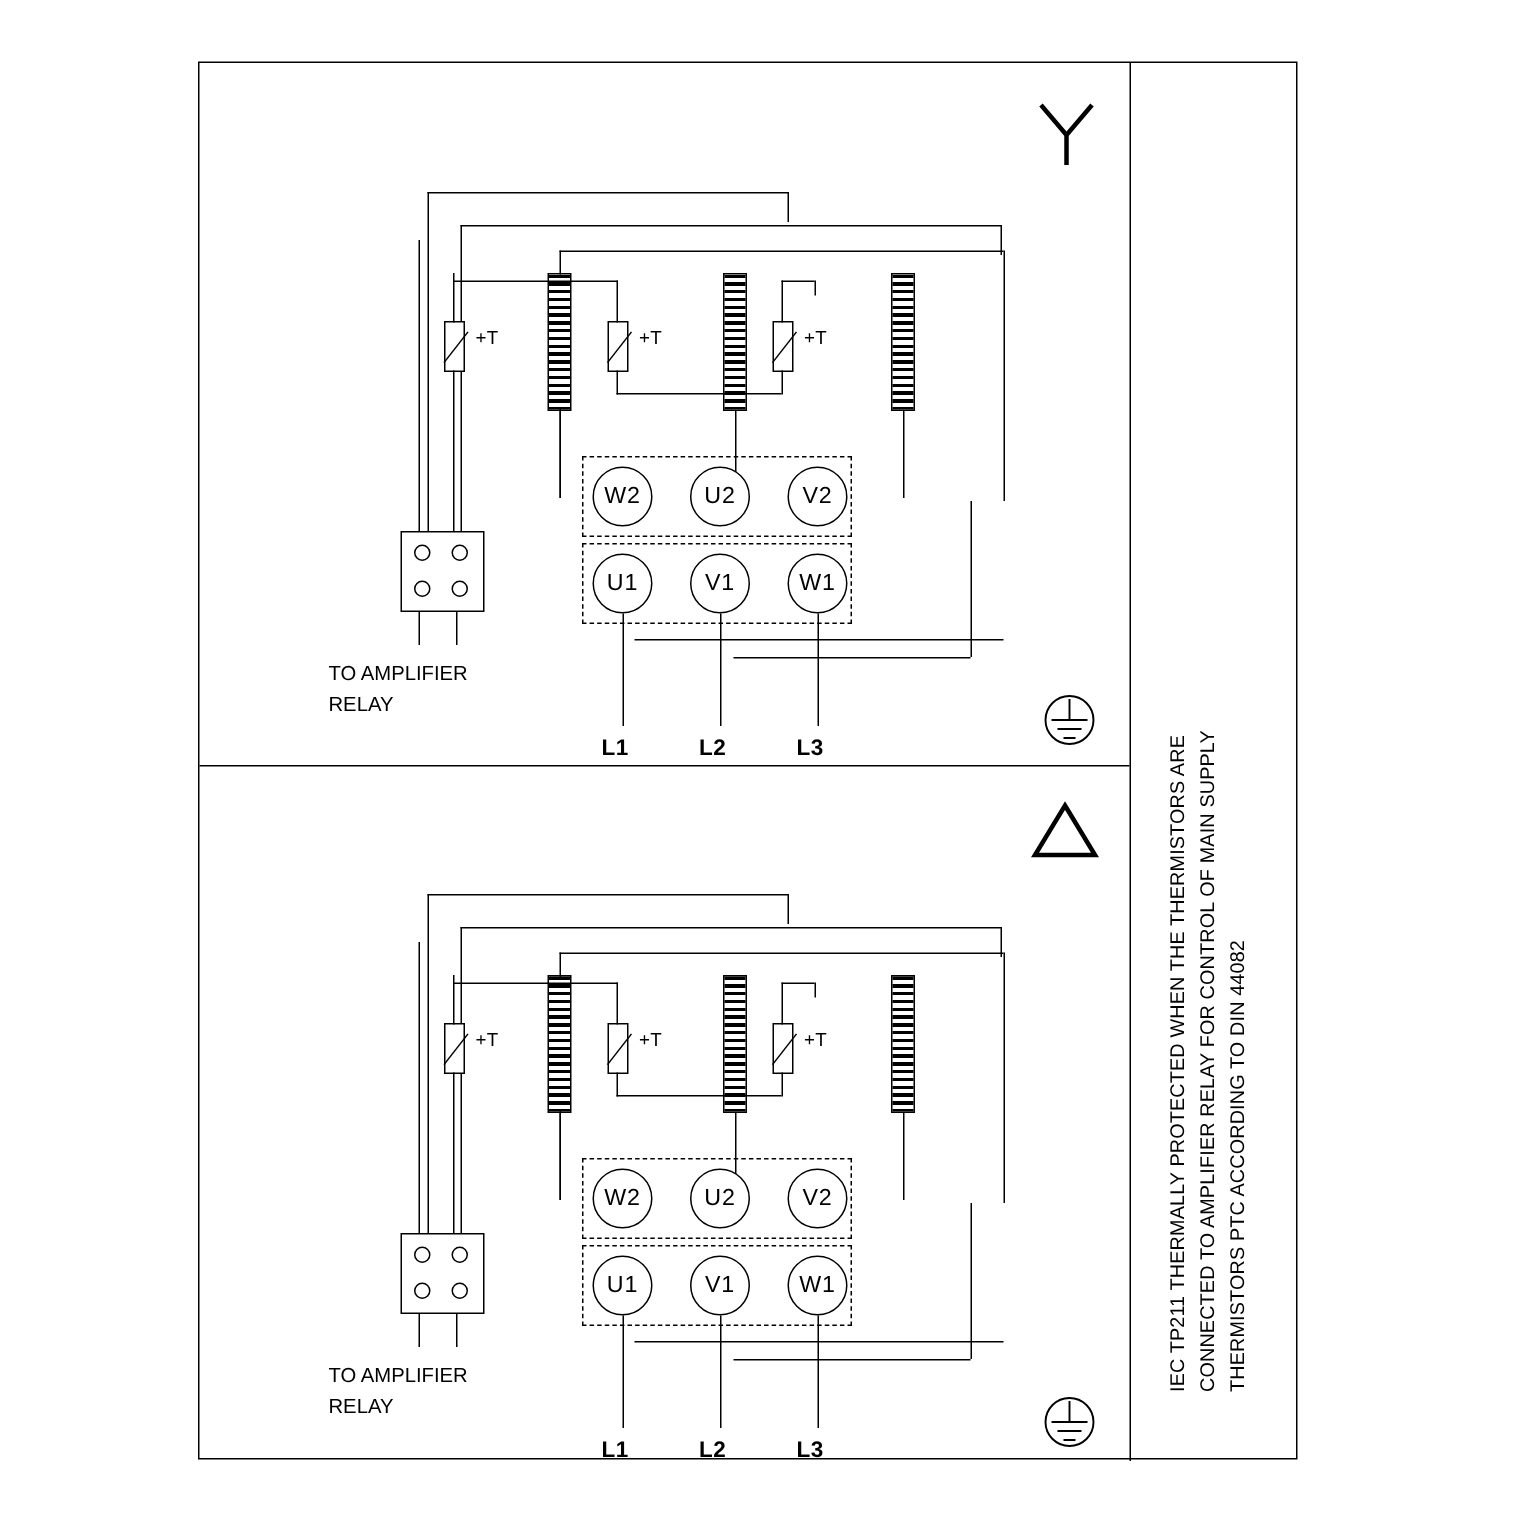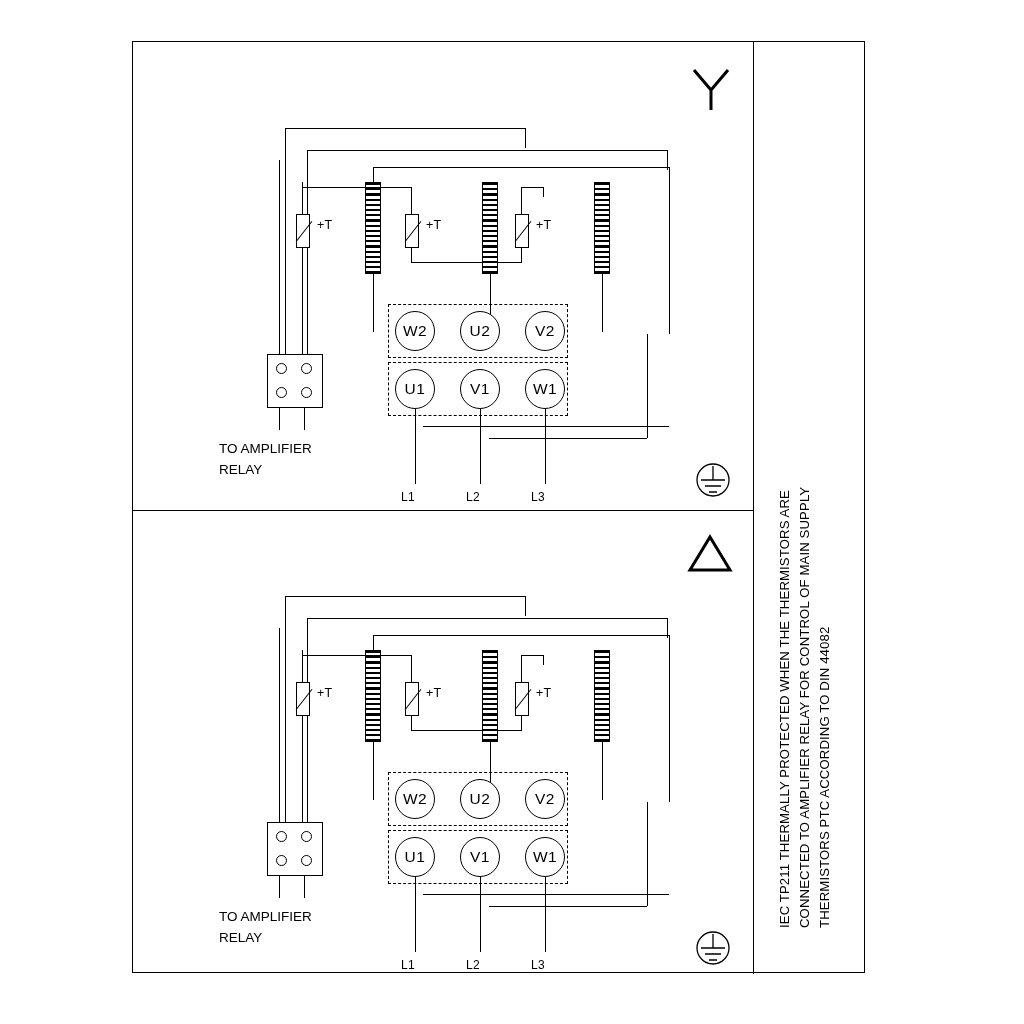--- a/index.html
+++ b/index.html
@@ -140,22 +140,23 @@
 
   .caption {
     position: absolute;
     font-size: 13.5px;
     line-height: 21px;
     white-space: pre-line;
   }
 
   .phase-label {
     position: absolute;
-    font-size: 12px;
+    font-size: 15px;
     letter-spacing: 0.4px;
+    font-weight: bold;
   }
 
   
   .sym-star {
     position: absolute;
     width: 46px;
     height: 48px;
   }
   
   .sym-delta {

